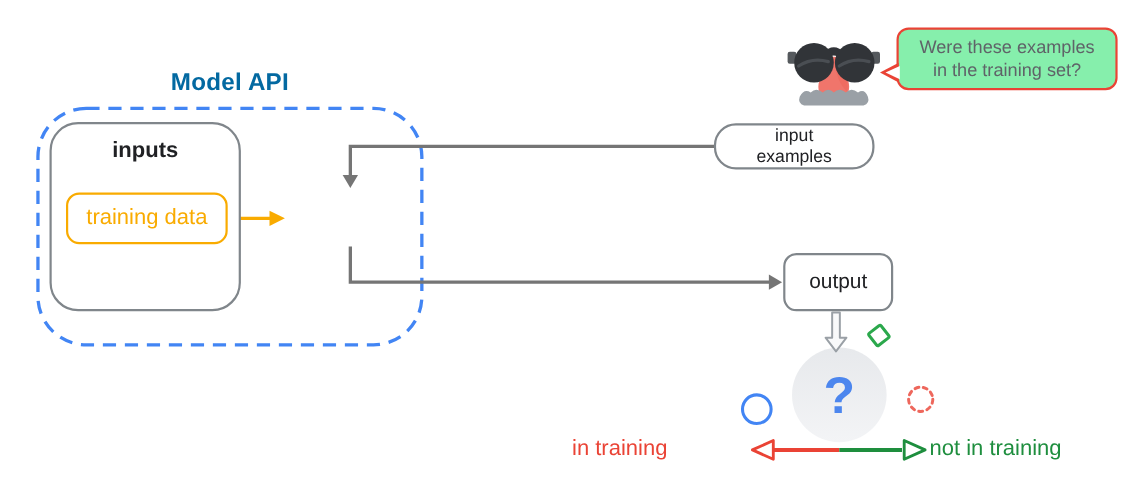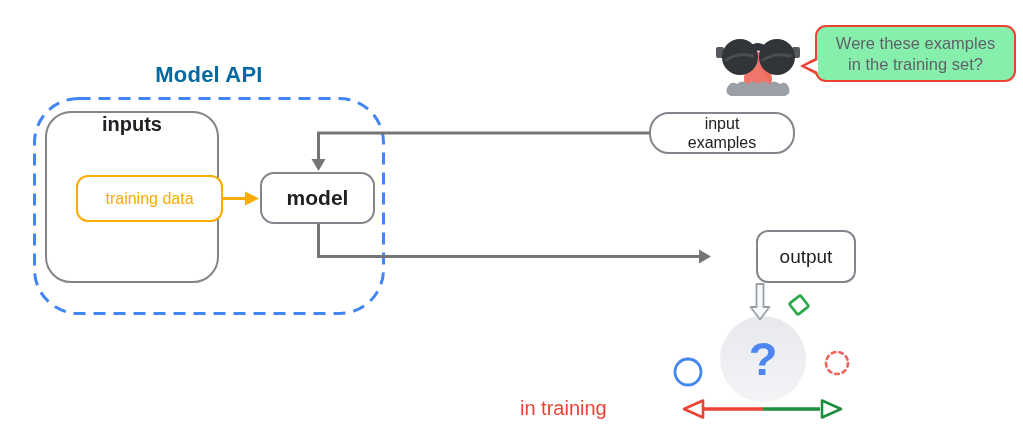--- a/index.html
+++ b/index.html
@@ -28,42 +28,42 @@
     text-align: center;
     font-size: 22px; font-weight: bold;
     color: #0369a1;
     letter-spacing: 0.2px;
   }
   .inputs-box {
     left: 45px; top: 111px; width: 174px; height: 172px;
     border: 2px solid #80868B; border-radius: 26px;
     align-items: flex-start;
     font-size: 20px; font-weight: bold;
+    padding-top: 13px;
   }
   .training-box {
     left: 60px; top: 175px; width: 147px; height: 47px;
     border: 2.5px solid #F9AB00; border-radius: 12px;
-    color: #F9AB00; font-size: 16px; margin-left: 16px;
+    color: #F9AB00; font-size: 20px;
   }
   .model-box {
     left: 260px; top: 172px; width: 115px; height: 52px;
     border: 2.5px solid #80868B; border-radius: 14px;
     font-size: 21px; font-weight: bold;
   }
   .input-examples-box {
     left: 649px; top: 112px; width: 146px; height: 42px;
     border: 2px solid #80868B; border-radius: 20px;
     font-size: 16px; line-height: 1.2; text-align: center;
     padding: 0 22px;
   }
   .output-box {
     left: 712px; top: 230px; width: 100px; height: 53px;
     border: 2.5px solid #80868B; border-radius: 12px;
     font-size: 19px;
-    margin-left: 44px;
   }
   .question-mark {
     position: absolute;
     left: 733px; top: 330px; width: 60px; height: 58px;
     text-align: center; line-height: 58px;
     font-size: 47px; font-weight: bold;
     color: #4C86EE;
   }
   .bubble {
     position: absolute;
@@ -155,33 +155,31 @@
   <div class="api-title">Model API</div>
 
   <div class="box inputs-box">
     <span>inputs</span>
   </div>
 
   <div class="box training-box">
     <span>training data</span>
   </div>
 
-  <div class="box model-box">
-    <span>model</span>
-  </div>
 
   <div class="box input-examples-box">
     <span>input examples</span>
   </div>
 
   <div class="box output-box">
     <span>output</span>
   </div>
 
   <div class="question-mark">?</div>
 
   <div class="bubble">
     <span>Were these examples in the training set?</span>
   </div>
 
   <div class="legend-label legend-in">in training</div>
+  <div class="legend-label legend-not">not in training</div>
 
 </div>
 
 </body></html>

